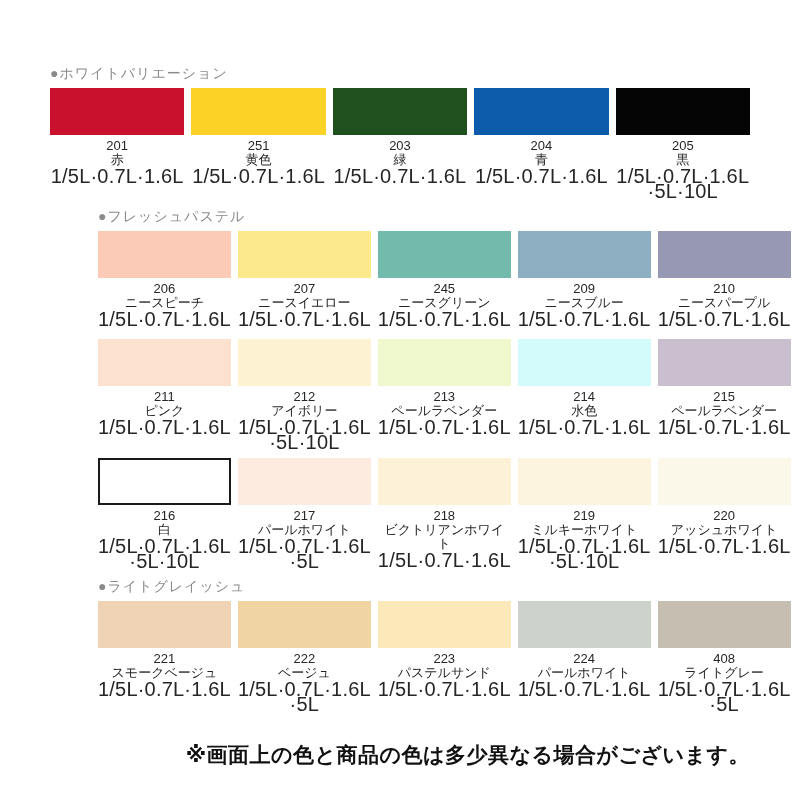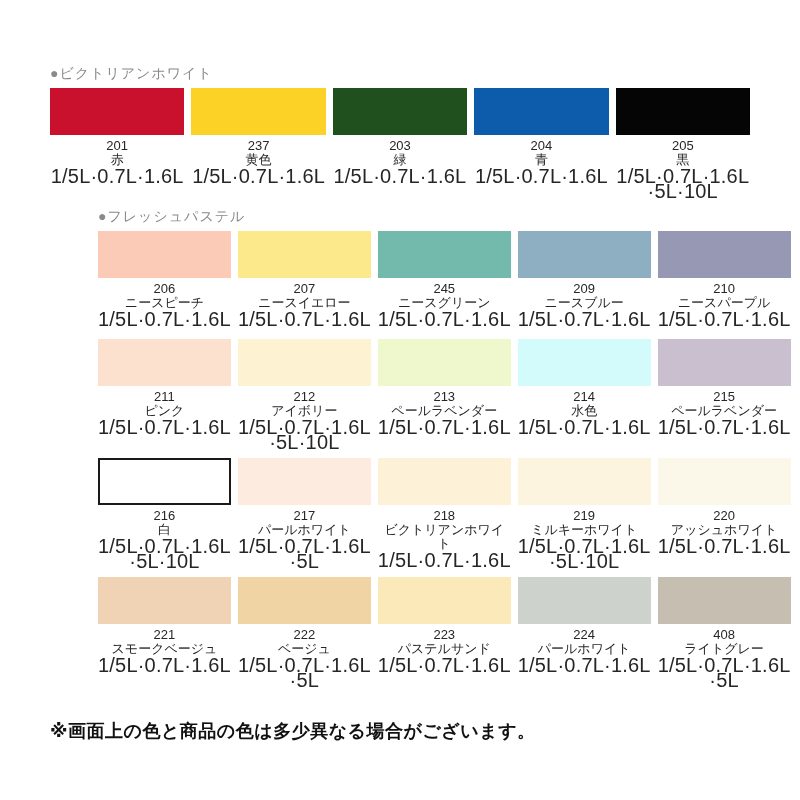--- a/index.html
+++ b/index.html
@@ -50,48 +50,48 @@
     line-height: 14px;
   }
   .sizes {
     margin-top: 2px;
     font-size: 20px;
     line-height: 15px;
     letter-spacing: 0.2px;
   }
   .footer-note {
     margin-top: 30px;
-    text-align: left;
-    font-size: 18px;
+    text-align: right;
+    font-size: 21px;
     line-height: 26px;
     font-weight: 700;
     color: #111111;
     letter-spacing: 0.5px;
   }
 </style>
 </head>
 <body>
 
 <div class="page">
 
   <div class="sec">
-    <h2 class="sec-h">●ビクトリアンホワイト</h2>
+    <h2 class="sec-h">●ホワイトバリエーション</h2>
     <div class="row">
       <div class="item">
         <div class="swatch" style="background-color: rgb(201, 16, 44);"></div>
         <div class="code">201</div>
         <div class="cname">赤</div>
         <div class="sizes">
           <div>1/5L·0.7L·1.6L</div>
           <div></div>
         </div>
       </div>
       <div class="item">
         <div class="swatch" style="background-color: rgb(252, 210, 38);"></div>
-        <div class="code">237</div>
+        <div class="code">251</div>
         <div class="cname">黄色</div>
         <div class="sizes">
           <div>1/5L·0.7L·1.6L</div>
           <div></div>
         </div>
       </div>
       <div class="item">
         <div class="swatch" style="background-color: rgb(32, 80, 29);"></div>
         <div class="code">203</div>
         <div class="cname">緑</div>
@@ -263,20 +263,21 @@
         <div class="cname">アッシュホワイト</div>
         <div class="sizes">
           <div>1/5L·0.7L·1.6L</div>
           <div></div>
         </div>
       </div>
     </div>
   </div>
 
   <div class="sec">
+    <h2 class="sec-h">●ライトグレイッシュ</h2>
     <div class="row">
       <div class="item">
         <div class="swatch" style="background-color: rgb(240, 210, 180);"></div>
         <div class="code">221</div>
         <div class="cname">スモークベージュ</div>
         <div class="sizes">
           <div>1/5L·0.7L·1.6L</div>
           <div></div>
         </div>
       </div>

